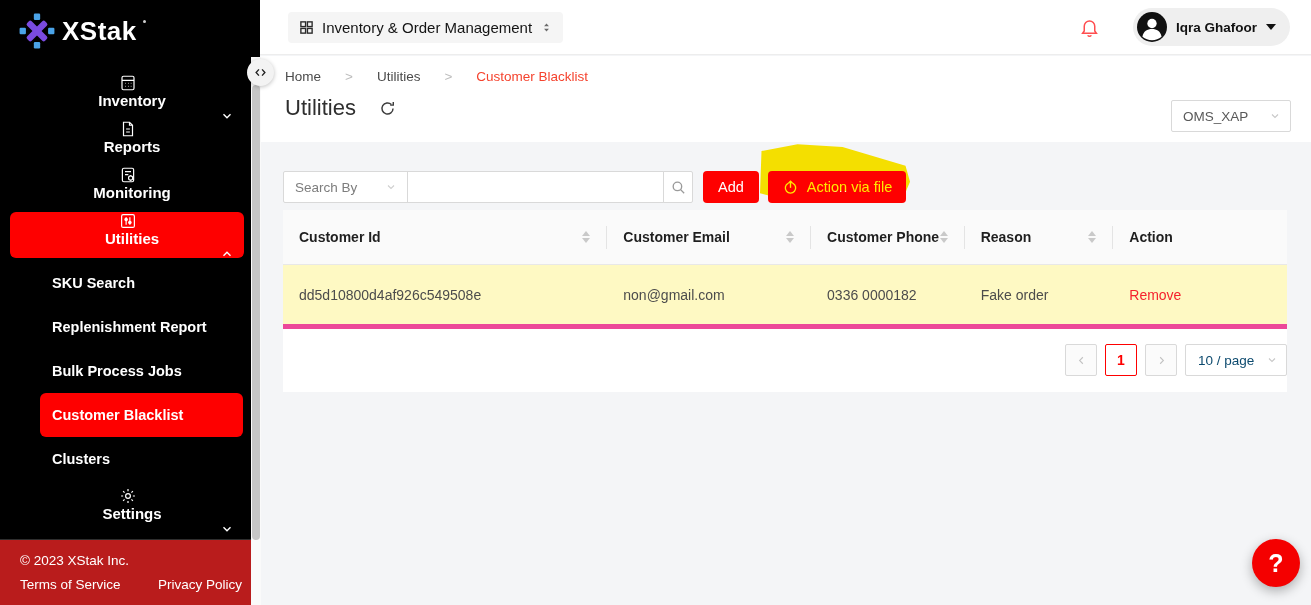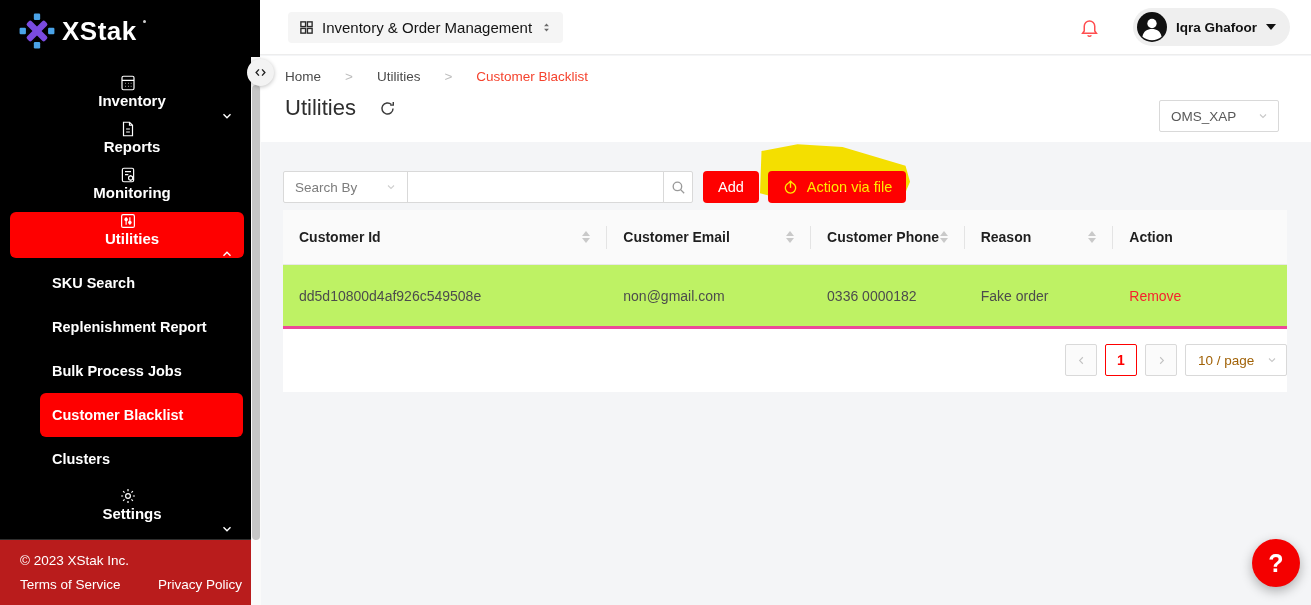--- a/index.html
+++ b/index.html
@@ -43,21 +43,21 @@
 
   
   .page-head { position:absolute; left:260px; right:0; top:56px; height:86px; background:#fff; padding-left:25px; z-index:1; }
   .breadcrumb { padding-top:13px; font-size:13.5px; display:flex; gap:24px; align-items:center; }
   .crumb { color:#4a4a4a; cursor:pointer; }
   .crumb-sep { color:#bdbdbd; }
   .crumb.active { color:#f5432e; cursor:default; }
   .title-row { margin-top:11px; display:flex; align-items:center; }
   .page-title { font-size:22px; font-weight:500; color:#2f2f2f; }
   .refresh-btn { margin-left:22px; background:none; border:none; cursor:pointer; display:flex; color:#3c3c3c; }
-  .ws-select { position:absolute; right:32px; top:44px; width:120px; height:32px; background:#fff; border:1px solid #d9d9d9; border-radius:2px; display:flex; align-items:center; padding:0 9px 0 11px; font-size:13.5px; color:#595959; cursor:pointer; }
+  .ws-select { position:absolute; right:20px; top:44px; width:120px; height:32px; background:#fff; border:1px solid #d9d9d9; border-radius:2px; display:flex; align-items:center; padding:0 9px 0 11px; font-size:13.5px; color:#595959; cursor:pointer; }
   .ws-select .sel-chev { margin-left:auto; }
 
   
   .content { position:absolute; left:260px; right:0; top:142px; bottom:0; }
   .toolbar { margin:29px 24px 0 23px; height:32px; display:flex; align-items:center; }
   .search-select { width:125px; height:32px; background:#fff; border:1px solid #d9d9d9; border-radius:2px 0 0 2px; display:flex; align-items:center; padding:0 10px 0 11px; font-size:13.5px; color:#7d7d7d; cursor:pointer; }
   .search-select .sel-chev { margin-left:auto; }
   .search-input { width:257px; height:32px; border:1px solid #d9d9d9; margin-left:-1px; padding:0 10px; font-size:13.5px; font-family:"Liberation Sans",sans-serif; color:#333; outline:none; background:#fff; }
   .search-btn { width:30px; height:32px; margin-left:-1px; background:#fff; border:1px solid #d9d9d9; border-radius:0 2px 2px 0; display:flex; align-items:center; justify-content:center; cursor:pointer; color:#9a9a9a; }
   .btn-red { height:32px; background:#fe0000; color:#ffffff; border:none; border-radius:4px; font-size:14.5px; font-family:"Liberation Sans",sans-serif; display:flex; align-items:center; justify-content:center; cursor:pointer; }
@@ -67,29 +67,29 @@
   .highlight { position:absolute; left:500px; top:1px; width:150px; height:57px; background:#ffe800; mix-blend-mode:multiply; pointer-events:none; z-index:20; clip-path:polygon(1% 14%, 25% 2%, 55% 7%, 97% 40%, 100% 68%, 96% 93%, 55% 84%, 10% 95%, 0% 88%); }
 
   .card { margin:7px 24px 0 23px; background:#fff; padding-bottom:16px; }
   .t-head { display:flex; height:55px; background:#fafafa; border-bottom:1px solid #e8e8e8; }
   .th { position:relative; display:flex; align-items:center; padding-left:16px; font-size:14px; font-weight:700; color:#1f1f1f; }
   .th.sortable { cursor:pointer; }
   .th:not(:last-child)::after { content:""; position:absolute; right:0; top:16px; height:23px; width:1px; background:#e4e4e4; }
   .sorter { display:inline-flex; flex-direction:column; gap:2px; margin-left:auto; margin-right:17px; }
   .cu { width:0; height:0; border-left:4px solid transparent; border-right:4px solid transparent; border-bottom:5px solid #c9c9c9; }
   .cd { width:0; height:0; border-left:4px solid transparent; border-right:4px solid transparent; border-top:5px solid #c9c9c9; }
-  .t-row { display:flex; height:64px; border-bottom:3px solid #ec4899; background:#bef264; }
+  .t-row { display:flex; height:64px; border-bottom:5px solid #ec4899; background:#fef9c3; }
   .td { display:flex; align-items:center; padding-left:16px; font-size:14px; color:#4c4c4c; }
   .c1{width:32.3%} .c2{width:20.3%} .c3{width:15.3%} .c4{width:14.8%} .c5{width:17.3%}
   .remove-link { color:#f5222d; cursor:pointer; }
 
   .pagination { display:flex; justify-content:flex-end; align-items:center; gap:8px; margin-top:15px; }
   .pg-btn { width:32px; height:32px; border:1px solid #d9d9d9; border-radius:2px; background:#fbfbfb; display:flex; align-items:center; justify-content:center; cursor:pointer; color:#c2c2c2; }
   .pg-current { width:32px; height:32px; border:1px solid #fe0000; border-radius:2px; background:#fff; color:#fe0000; font-size:14px; font-weight:700; display:flex; align-items:center; justify-content:center; cursor:pointer; }
-  .pg-size { width:102px; height:32px; border:1px solid #d9d9d9; border-radius:2px; background:#fff; display:flex; align-items:center; padding:0 8px 0 12px; font-size:13.5px; color:#a16207; cursor:pointer; }
+  .pg-size { width:102px; height:32px; border:1px solid #d9d9d9; border-radius:2px; background:#fff; display:flex; align-items:center; padding:0 8px 0 12px; font-size:13.5px; color:#0c4a6e; cursor:pointer; }
   .pg-size .sel-chev { margin-left:auto; }
 
   .help-fab { position:absolute; right:11px; bottom:18px; width:48px; height:48px; border-radius:50%; background:#f40000; border:none; color:#fff; font-size:25px; font-weight:700; font-family:"Liberation Sans",sans-serif; box-shadow:0 4px 12px rgba(0,0,0,.3); cursor:pointer; z-index:30; }
 </style>
 </head>
 <body>
 
 <div class="app">
 
   <aside class="sidebar">

